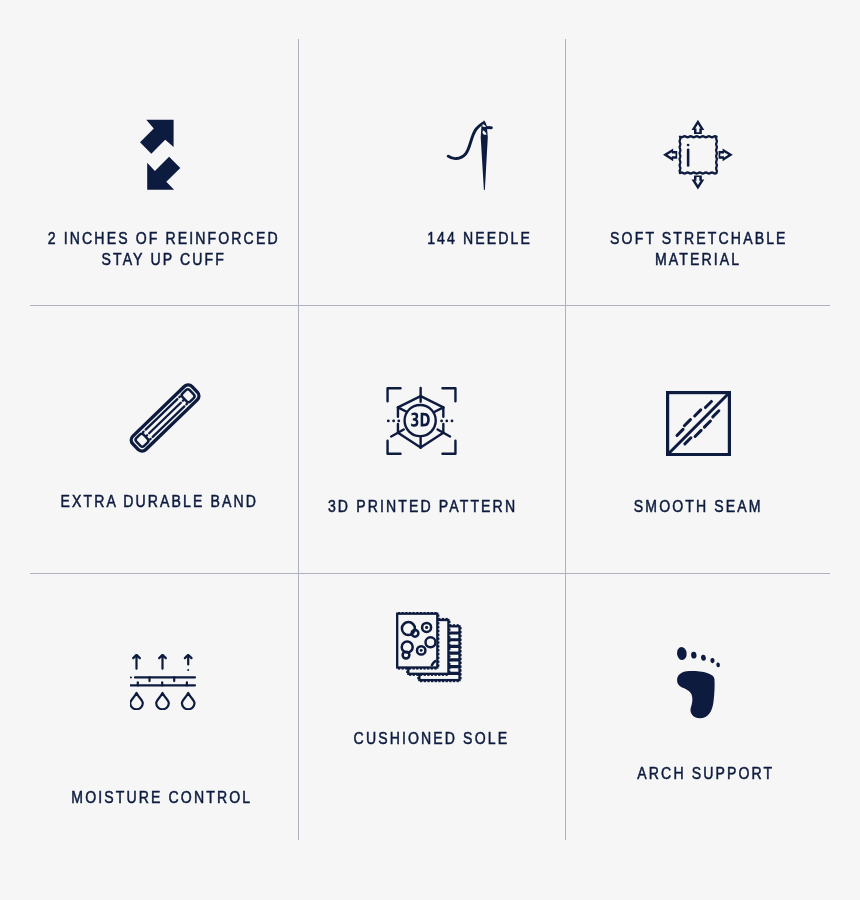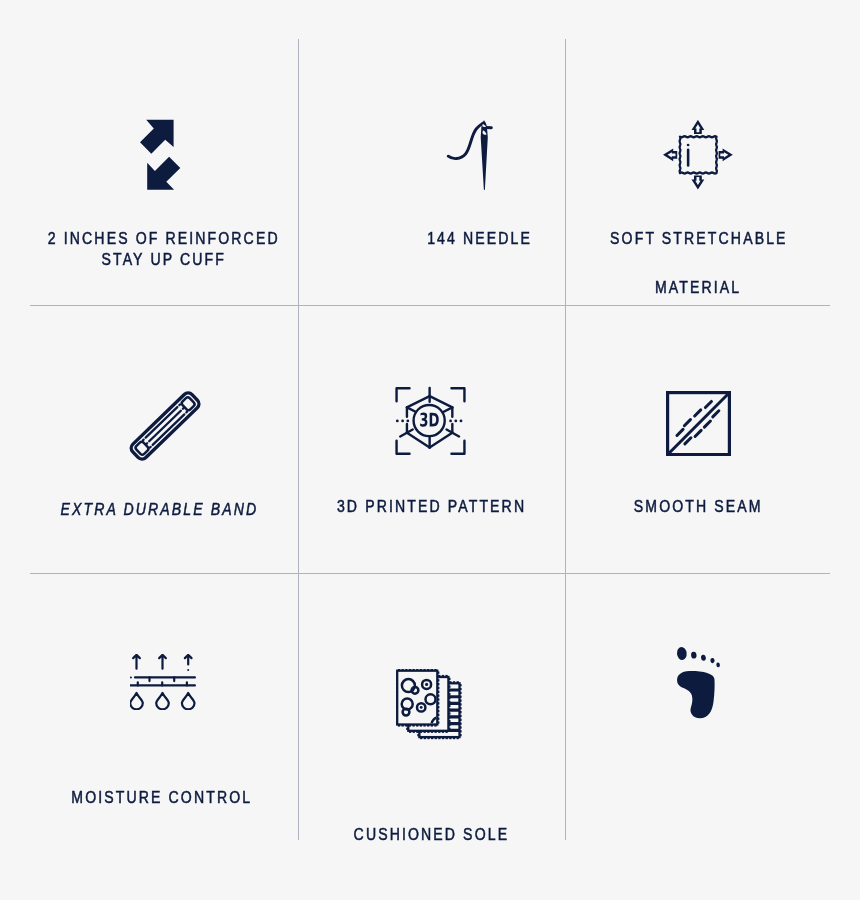--- a/index.html
+++ b/index.html
@@ -87,27 +87,27 @@
           M 4.5 34.8 L 8.8 32.2 L 8.8 33.4 L 12.5 33.4 L 12.5 36.2 L 8.8 36.2 L 8.8 37.4 Z"></path>
         <path fill="#0d1b3e" fill-rule="evenodd" d="
           M 69.8 34.8 L 59.6 28.4 L 59.6 30.9 L 55.6 30.9 L 55.6 38.7 L 59.6 38.7 L 59.6 41.2 Z
           M 65.3 34.8 L 61.0 32.2 L 61.0 33.4 L 57.3 33.4 L 57.3 36.2 L 61.0 36.2 L 61.0 37.4 Z"></path>
         <g fill="#0d1b3e">
           <circle cx="25.1" cy="25.0" r="1.35"></circle>
           <rect x="23.85" y="28.6" width="2.55" height="18.2" rx="1.27"></rect>
         </g>
       </svg>
     </div>
-    <div class="label-box" style="margin-top:38px;gap:28px;">
+    <div class="label-box" style="margin-top:38px;">
       <div class="label">SOFT STRETCHABLE</div>
       <div class="label">MATERIAL</div>
     </div>
   </div>
 
-  <div class="cell" style="left:30px;top:382px;width:267px;font-style:italic;">
+  <div class="cell" style="left:30px;top:374px;width:267px;">
     <div class="icon-wrap" style="height:88px;margin-left:2px;margin-bottom:-9px;">
       <svg width="88" height="88" viewBox="0 0 80 80" aria-hidden="true">
         <g transform="rotate(-44 40 40)">
           <rect x="2.6" y="31.6" width="74.9" height="16.9" rx="5.0" fill="none" stroke="#0d1b3e" stroke-width="3.1"></rect>
           <rect x="6.4" y="35.0" width="9.0" height="10.1" rx="2.4" fill="none" stroke="#0d1b3e" stroke-width="2.3"></rect>
           <rect x="64.7" y="35.0" width="9.0" height="10.1" rx="2.4" fill="none" stroke="#0d1b3e" stroke-width="2.3"></rect>
           <g stroke="#0d1b3e" stroke-width="2.1" stroke-linecap="round">
             <line x1="20.0" y1="35.4" x2="60.0" y2="35.4"></line>
             <line x1="20.0" y1="40.0" x2="60.0" y2="40.0"></line>
             <line x1="20.0" y1="44.6" x2="60.0" y2="44.6"></line>
@@ -119,21 +119,21 @@
             <line x1="62.6" y1="44.6" x2="63.4" y2="44.6"></line>
           </g>
         </g>
       </svg>
     </div>
     <div class="label-box" style="margin-top:38px;margin-left:-9px;">
       <div class="label">EXTRA DURABLE BAND</div>
     </div>
   </div>
 
-  <div class="cell" style="left:298px;top:383px;width:267px;justify-content:center;">
+  <div class="cell" style="left:289px;top:383px;width:267px;justify-content:center;">
     <div class="icon-wrap" style="height:76px;margin-right:2px;">
       <svg width="75" height="76" viewBox="0 0 78 79" aria-hidden="true">
         <g fill="none" stroke="#0d1b3e" stroke-width="2.5" stroke-linecap="round" stroke-linejoin="round">
           <path d="M 3.7 19.0 L 3.7 5.4 L 17.2 5.4"></path>
           <path d="M 74.3 19.0 L 74.3 5.4 L 60.8 5.4"></path>
           <path d="M 3.7 60.0 L 3.7 73.6 L 17.2 73.6"></path>
           <path d="M 74.3 60.0 L 74.3 73.6 L 60.8 73.6"></path>
           <path d="M 38.1 13.6 L 61.7 25.4"></path>
           <path d="M 38.1 13.6 L 14.5 25.4"></path>
           <path d="M 14.5 25.4 L 14.5 35.0"></path>
@@ -212,21 +212,21 @@
           <circle cx="58.2" cy="15.9" r="1.0"></circle>
           <circle cx="0.9" cy="23.4" r="1.0"></circle>
         </g>
       </svg>
     </div>
     <div class="label-box" style="margin-top:77px;margin-left:-4px;">
       <div class="label">MOISTURE CONTROL</div>
     </div>
   </div>
 
-  <div class="cell" style="left:298px;top:669px;width:267px;gap:39px;">
+  <div class="cell" style="left:298px;top:612px;width:267px;">
     <div class="icon-wrap" style="height:71px;margin-right:6px;">
       <svg width="66" height="71" viewBox="0 0 66 71" aria-hidden="true">
         <defs>
             <clipPath id="soleClip">
               <rect x="2.35" y="2.85" width="37.8" height="51.5"></rect>
             </clipPath>
           </defs>
         <g fill="none" stroke="#0d1b3e" stroke-width="2.3">
         <g>
           <rect x="23.40" y="14.30" width="40.10" height="53.80" fill="#f6f6f7" stroke="#0d1b3e" stroke-width="2.3"></rect>
@@ -420,15 +420,18 @@
         <g fill="#0d1b3e">
           <ellipse cx="7.5" cy="9.2" rx="4.1" ry="5.6" transform="rotate(-6 7.5 9.2)"></ellipse>
           <ellipse cx="17.7" cy="10.6" rx="2.3" ry="2.9" transform="rotate(-6 17.7 10.6)"></ellipse>
           <ellipse cx="25.9" cy="12.8" rx="2.05" ry="2.6" transform="rotate(-6 25.9 12.8)"></ellipse>
           <ellipse cx="33.6" cy="15.2" rx="1.8" ry="2.3" transform="rotate(-6 33.6 15.2)"></ellipse>
           <ellipse cx="38.4" cy="18.8" rx="1.5" ry="2.0" transform="rotate(-6 38.4 18.8)"></ellipse>
           <path d="M 14.0 24.0 C 7.0 24.2 3.0 27.5 3.5 32.5 C 3.9 36.2 6.5 37.4 9.5 38.8 C 14.0 41.0 16.5 43.0 16.5 48.0 C 16.5 51.5 15.5 53.5 15.0 56.0 C 14.3 59.5 16.5 64.2 23.0 64.2 C 30.0 64.2 33.5 58.5 34.5 50.0 C 35.4 42.4 35.6 36.6 35.3 31.0 C 35.0 26.0 25.0 23.8 14.0 24.0 Z"></path>
         </g>
       </svg>
     </div>
+    <div class="label-box" style="margin-top:40px;margin-left:15px;">
+      <div class="label">ARCH SUPPORT</div>
+    </div>
   </div>
 
 </div>
 
 </body></html>

